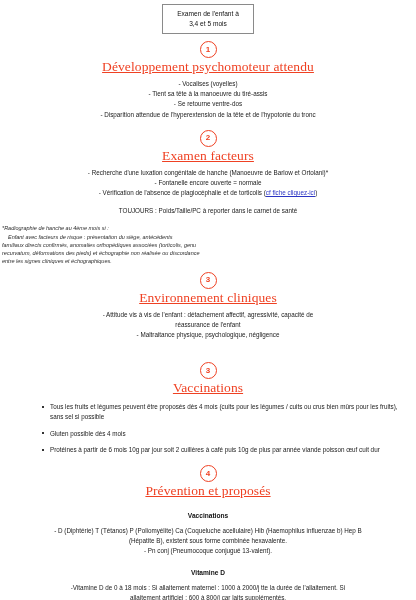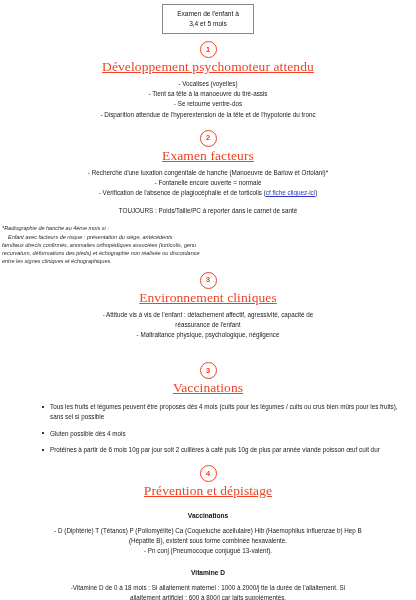--- a/index.html
+++ b/index.html
@@ -208,21 +208,21 @@
   <div class="sec-title">Vaccinations</div>
   <ul class="bullets">
     <li>Tous les fruits et légumes peuvent être proposés dès 4 mois (cuits pour les légumes / cuits ou crus bien mûrs pour les fruits), sans sel si possible</li>
     <li>Gluten possible dès 4 mois</li>
     <li>Protéines à partir de 6 mois 10g par jour soit 2 cuillères à café puis 10g de plus par année viande poisson œuf cuit dur</li>
   </ul>
 
   <div class="circle-wrap s5">
     <div class="circle">4</div>
   </div>
-  <div class="sec-title">Prévention et dépistage</div>
+  <div class="sec-title">Prévention et proposés</div>
 
   <div class="subhead">Vaccinations</div>
   <div class="subbody">
     <div>- D (Diphtérie) T (Tétanos) P (Poliomyélite) Ca (Coqueluche acellulaire) Hib (Haemophilus influenzae b) Hep B</div>
     <div>(Hépatite B), existent sous forme combinée hexavalente.</div>
     <div>- Pn conj (Pneumocoque conjugué 13-valent).</div>
   </div>
 
   <div class="subhead">Vitamine D</div>
   <div class="subbody">

